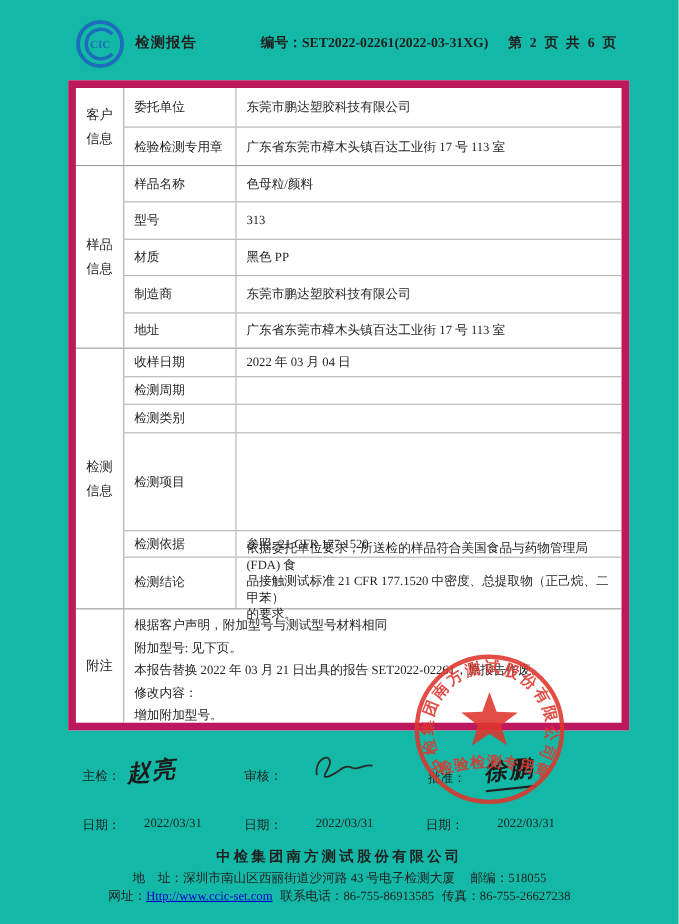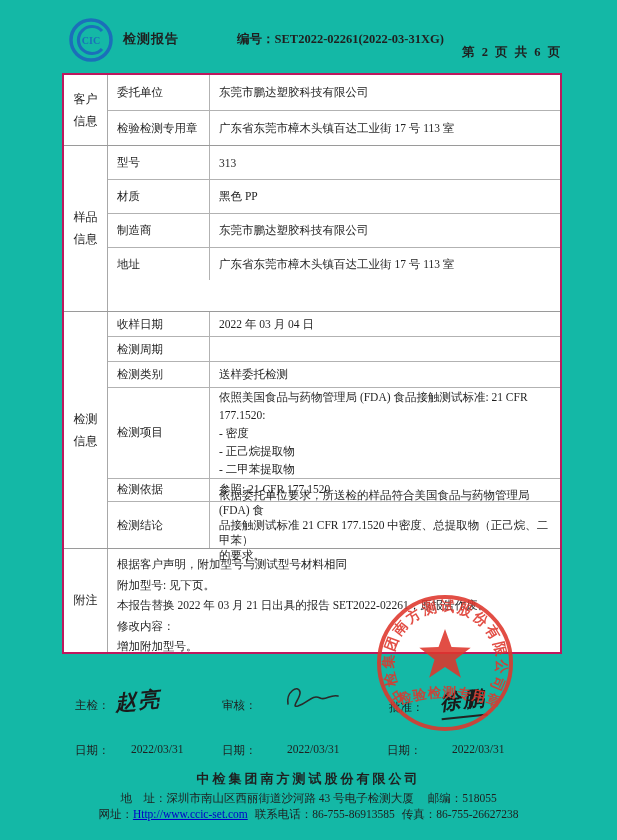--- a/index.html
+++ b/index.html
@@ -5,23 +5,23 @@
   html,body { margin:0; padding:0; background:#e8e8e8; }
   .page {
     position:relative; width:617px; height:840px; margin:0 auto;
     background:#14b8a6; overflow:hidden;
     font-family:"Liberation Serif","DejaVu Serif",serif; color:#1f1f1f;
   }
   
   .logo { position:absolute; left:63px; top:16px; }
   .hdr-title { position:absolute; left:123px; top:30px; font-size:13px; font-weight:bold; letter-spacing:1px; }
   .hdr-no { position:absolute; left:237px; top:31px; font-size:12.5px; font-weight:bold; }
-  .hdr-page { position:absolute; left:462px; top:44px; font-size:12.5px; font-weight:bold; letter-spacing:2px; }
-  
-  .tbl { position:absolute; left:62px; top:73px; width:496px; border:2px solid #be185d; background:#fff; }
+  .hdr-page { position:absolute; left:462px; top:31px; font-size:12.5px; font-weight:bold; letter-spacing:2px; }
+  
+  .tbl { position:absolute; left:62px; top:73px; width:496px; border:7px solid #be185d; background:#fff; }
   .section { display:flex; }
   .section + .section { border-top:1px solid #9a9a9a; }
   .sec-label {
     width:43px; min-width:43px; border-right:1px solid #a8a8a8;
     display:flex; flex-direction:column; align-items:center; justify-content:center;
     gap:9px; font-size:12px; line-height:13px;
   }
   .sec-body { flex:1; display:flex; flex-direction:column; }
   .frow { display:flex; }
   .frow + .frow { border-top:1px solid #b2b2b2; }
@@ -82,20 +82,24 @@
       </div>
     </div>
 
     <div class="section" style="height:165px">
       <div class="sec-label">
         <span>样品</span>
         <span>信息</span>
       </div>
       <div class="sec-body">
         <div class="frow" style="height:33px">
+          <div class="fk">样品名称</div>
+          <div class="fv">色母粒/颜料</div>
+        </div>
+        <div class="frow" style="height:33px">
           <div class="fk">型号</div>
           <div class="fv">313</div>
         </div>
         <div class="frow" style="height:33px">
           <div class="fk">材质</div>
           <div class="fv">黑色 PP</div>
         </div>
         <div class="frow" style="height:33px">
           <div class="fk">制造商</div>
           <div class="fv">东莞市鹏达塑胶科技有限公司</div>
@@ -115,31 +119,23 @@
       <div class="sec-body">
         <div class="frow" style="height:25px">
           <div class="fk">收样日期</div>
           <div class="fv">2022 年 03 月 04 日</div>
         </div>
         <div class="frow" style="height:25px">
           <div class="fk">检测周期</div>
         </div>
         <div class="frow" style="height:25px">
           <div class="fk">检测类别</div>
-          <div class="fv">送样委托检测</div>
         </div>
         <div class="frow" style="height:90px">
           <div class="fk">检测项目</div>
-          <div class="fv multi" style="line-height:18px">
-            <span class="line">依照美国食品与药物管理局 (FDA) 食品接触测试标准: 21 CFR</span>
-            <span class="line">177.1520:</span>
-            <span class="line">- 密度</span>
-            <span class="line">- 正己烷提取物</span>
-            <span class="line">- 二甲苯提取物</span>
-          </div>
         </div>
         <div class="frow" style="height:23px">
           <div class="fk">检测依据</div>
           <div class="fv">参照: 21 CFR 177.1520</div>
         </div>
         <div class="frow" style="height:46px">
           <div class="fk">检测结论</div>
           <div class="fv multi" style="line-height:15px">
             <span class="line">依据委托单位要求，所送检的样品符合美国食品与药物管理局 (FDA) 食</span>
             <span class="line">品接触测试标准 21 CFR 177.1520 中密度、总提取物（正己烷、二甲苯）</span>

